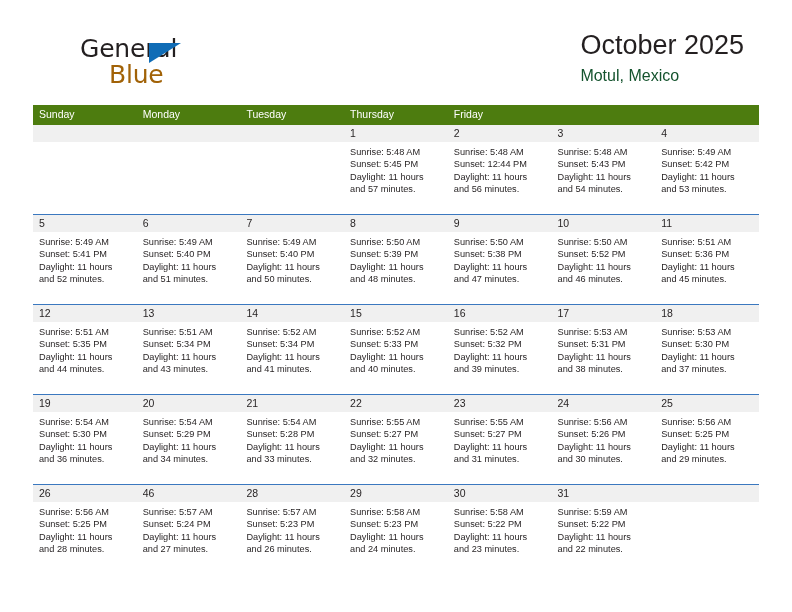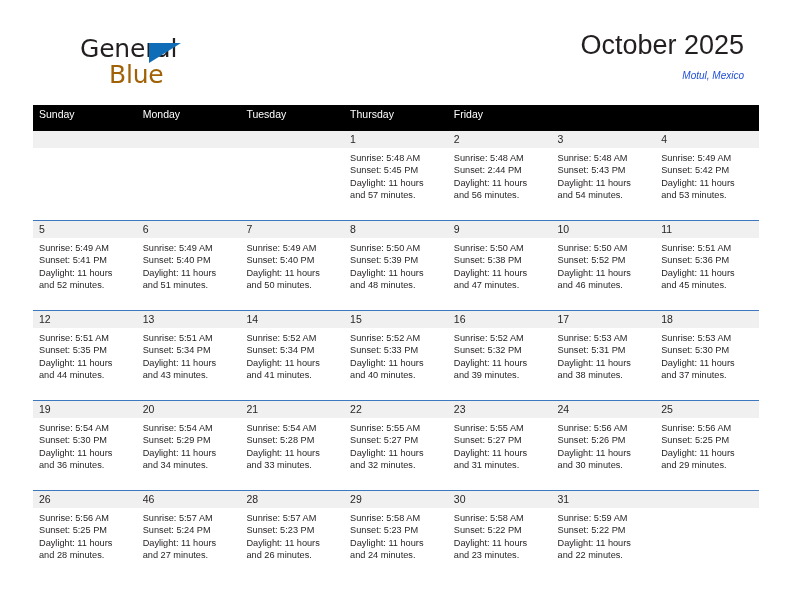--- a/index.html
+++ b/index.html
@@ -65,51 +65,49 @@
     letter-spacing: -0.2px;
     color: #a16207;
     font-family: "DejaVu Sans", sans-serif;
     font-weight: 400;
   }
 
   .title-block {
     position: absolute;
     right: 0;
     top: 0;
-    text-align: right;
   }
   .cal-title {
     font-size: 27px;
     color: #231f20;
     font-weight: 400;
     line-height: 34px;
     white-space: nowrap;
   }
   .cal-subtitle {
-    font-size: 10px;
-    color: #1d4ed8;
+    font-size: 16px;
+    color: #14532d;
     font-weight: 400;
     line-height: 22px;
     margin-top: 3px;
     white-space: nowrap;
-    font-style: italic;
   }
 
   
   .calendar {
     position: absolute;
     left: 33px;
     top: 105px;
     width: 726px;
   }
 
   .dow-row {
     display: flex;
-    background: #000000;
-    height: 26px;
+    background: #4d7c0f;
+    height: 20px;
   }
   .dow-cell {
     width: 103.71px;
     box-sizing: border-box;
     padding: 3px 0 0 6px;
     color: #ffffff;
     font-size: 10.5px;
     line-height: 13px;
     white-space: nowrap;
   }
@@ -201,21 +199,21 @@
               <div>Sunrise: 5:48 AM</div>
               <div>Sunset: 5:45 PM</div>
               <div>Daylight: 11 hours</div>
               <div>and 57 minutes.</div>
             </div>
           </div>
           <div class="day-cell">
             <div class="day-number-band">2</div>
             <div class="day-body">
               <div>Sunrise: 5:48 AM</div>
-              <div>Sunset: 2:44 PM</div>
+              <div>Sunset: 12:44 PM</div>
               <div>Daylight: 11 hours</div>
               <div>and 56 minutes.</div>
             </div>
           </div>
           <div class="day-cell">
             <div class="day-number-band">3</div>
             <div class="day-body">
               <div>Sunrise: 5:48 AM</div>
               <div>Sunset: 5:43 PM</div>
               <div>Daylight: 11 hours</div>

